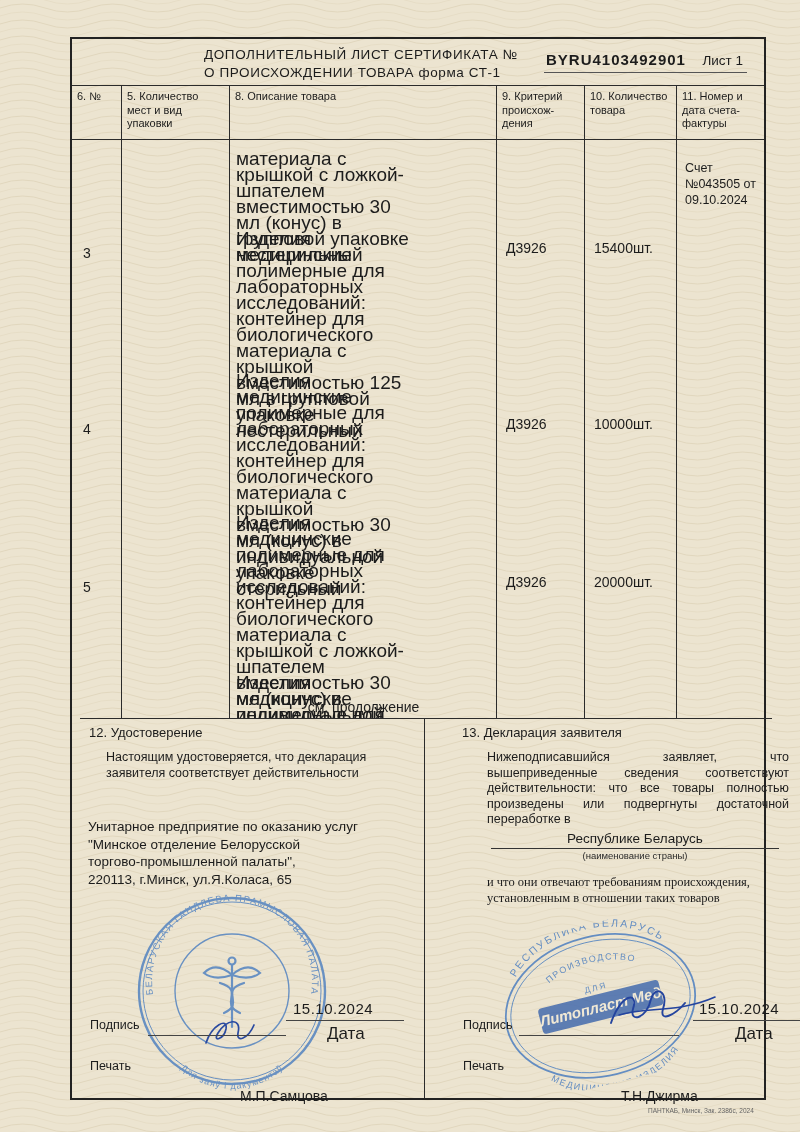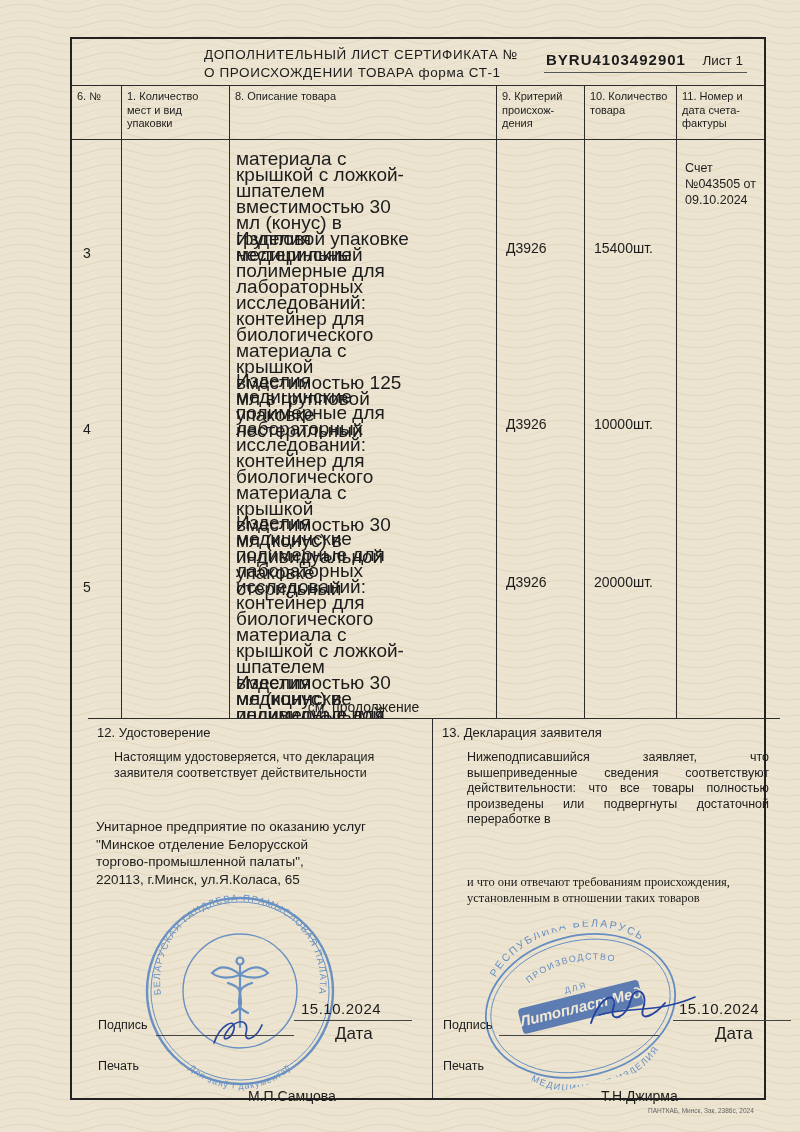--- a/index.html
+++ b/index.html
@@ -38,21 +38,21 @@
   .cell { border-right:1px solid #2b2b2b; }
   .cell:last-child { border-right:none; }
   .c-num { display:flex; align-items:flex-end; padding:0 0 2px 11px; font-size:14px; }
   .c-desc { font-size:19px; line-height:16px; padding:3px 84px 0 6px; }
   .r0 .c-desc { padding-top:11px; }
   .c-crit, .c-qty { display:flex; align-items:flex-end; padding:0 0 7px 9px; font-size:14px; }
   .c-inv { font-size:12.5px; line-height:16px; padding:20px 2px 0 8px; }
   .preline { white-space:pre-line; }
   .cont-note { position:absolute; left:158px; top:660px; width:267px; text-align:center; font-size:14px; }
   
-  .sections { position:absolute; left:16px; top:679px; width:692px; bottom:0; border-top:1px solid #2b2b2b; display:flex; }
+  .sections { position:absolute; left:8px; top:679px; width:692px; bottom:0; border-top:1px solid #2b2b2b; display:flex;gap:28px; }
   .sec { position:relative; height:100%; }
   .sec-left { width:345px; border-right:1px solid #2b2b2b; }
   .sec-right { flex:1; }
   .sec-heading { position:absolute; left:9px; top:6px; font-size:13px; }
   .statement { position:absolute; font-size:12.5px; line-height:15.5px; }
   .st-cert { left:26px; top:31px; width:282px; }
   .st-decl { left:34px; top:31px; width:302px; text-align:justify; }
   .st-decl2 { left:34px; top:156px; width:302px;font-family:Liberation Serif, serif; }
   .org { position:absolute; left:8px; top:99px; font-size:13.5px; line-height:17.5px; white-space:pre-line; }
   .country-wrap { position:absolute; left:38px; top:112px; width:288px; text-align:center; }
@@ -109,21 +109,21 @@
         <div>О ПРОИСХОЖДЕНИИ ТОВАРА форма СТ-1</div>
       </div>
       <div class="certnum-wrap">
         <span class="certnum">BYRU4103492901</span>
         <span class="sheet">Лист 1</span>
       </div>
     </div>
 
     <div class="thead">
       <div class="th">6. №</div>
-      <div class="th">1. Количество
+      <div class="th">5. Количество
 мест и вид
 упаковки</div>
       <div class="th">8. Описание товара</div>
       <div class="th">9. Критерий
 происхож-
 дения</div>
       <div class="th">10. Количество
 товара</div>
       <div class="th">11. Номер и
 дата счета-
@@ -254,20 +254,24 @@
         <span class="date-value">15.10.2024</span>
         <span class="date-line"></span>
         <span class="date-label">Дата</span>
         <span class="seal-label">Печать</span>
         <span class="signer">М.П.Самцова</span>
       </div>
 
       <div class="sec sec-right">
         <div class="sec-heading">13. Декларация заявителя</div>
         <div class="statement st-decl">Нижеподписавшийся заявляет, что вышеприведенные сведения соответствуют действительности: что все товары полностью произведены или подвергнуты достаточной переработке в</div>
+        <div class="country-wrap">
+          <div class="country">Республике Беларусь</div>
+          <div class="country-caption">(наименование страны)</div>
+        </div>
         <div class="statement st-decl2">и что они отвечают требованиям происхождения, установленным в отношении таких товаров</div>
 
         <svg class="stamp-right" width="210" height="160" viewBox="0 0 210 160">
           <defs>
             <path id="arcTopR" d="M 20,82 A 88,62 0 1 1 190,82"></path>
             <path id="arcMidR" d="M 38,70 A 70,46 0 0 1 172,70"></path>
             <path id="arcBotR" d="M 30,92 A 80,55 0 1 0 180,92"></path>
           </defs>
           <g fill="none" stroke="#4d7fc0">
             <ellipse cx="105" cy="82" rx="96" ry="70" stroke-width="1.8"></ellipse>

